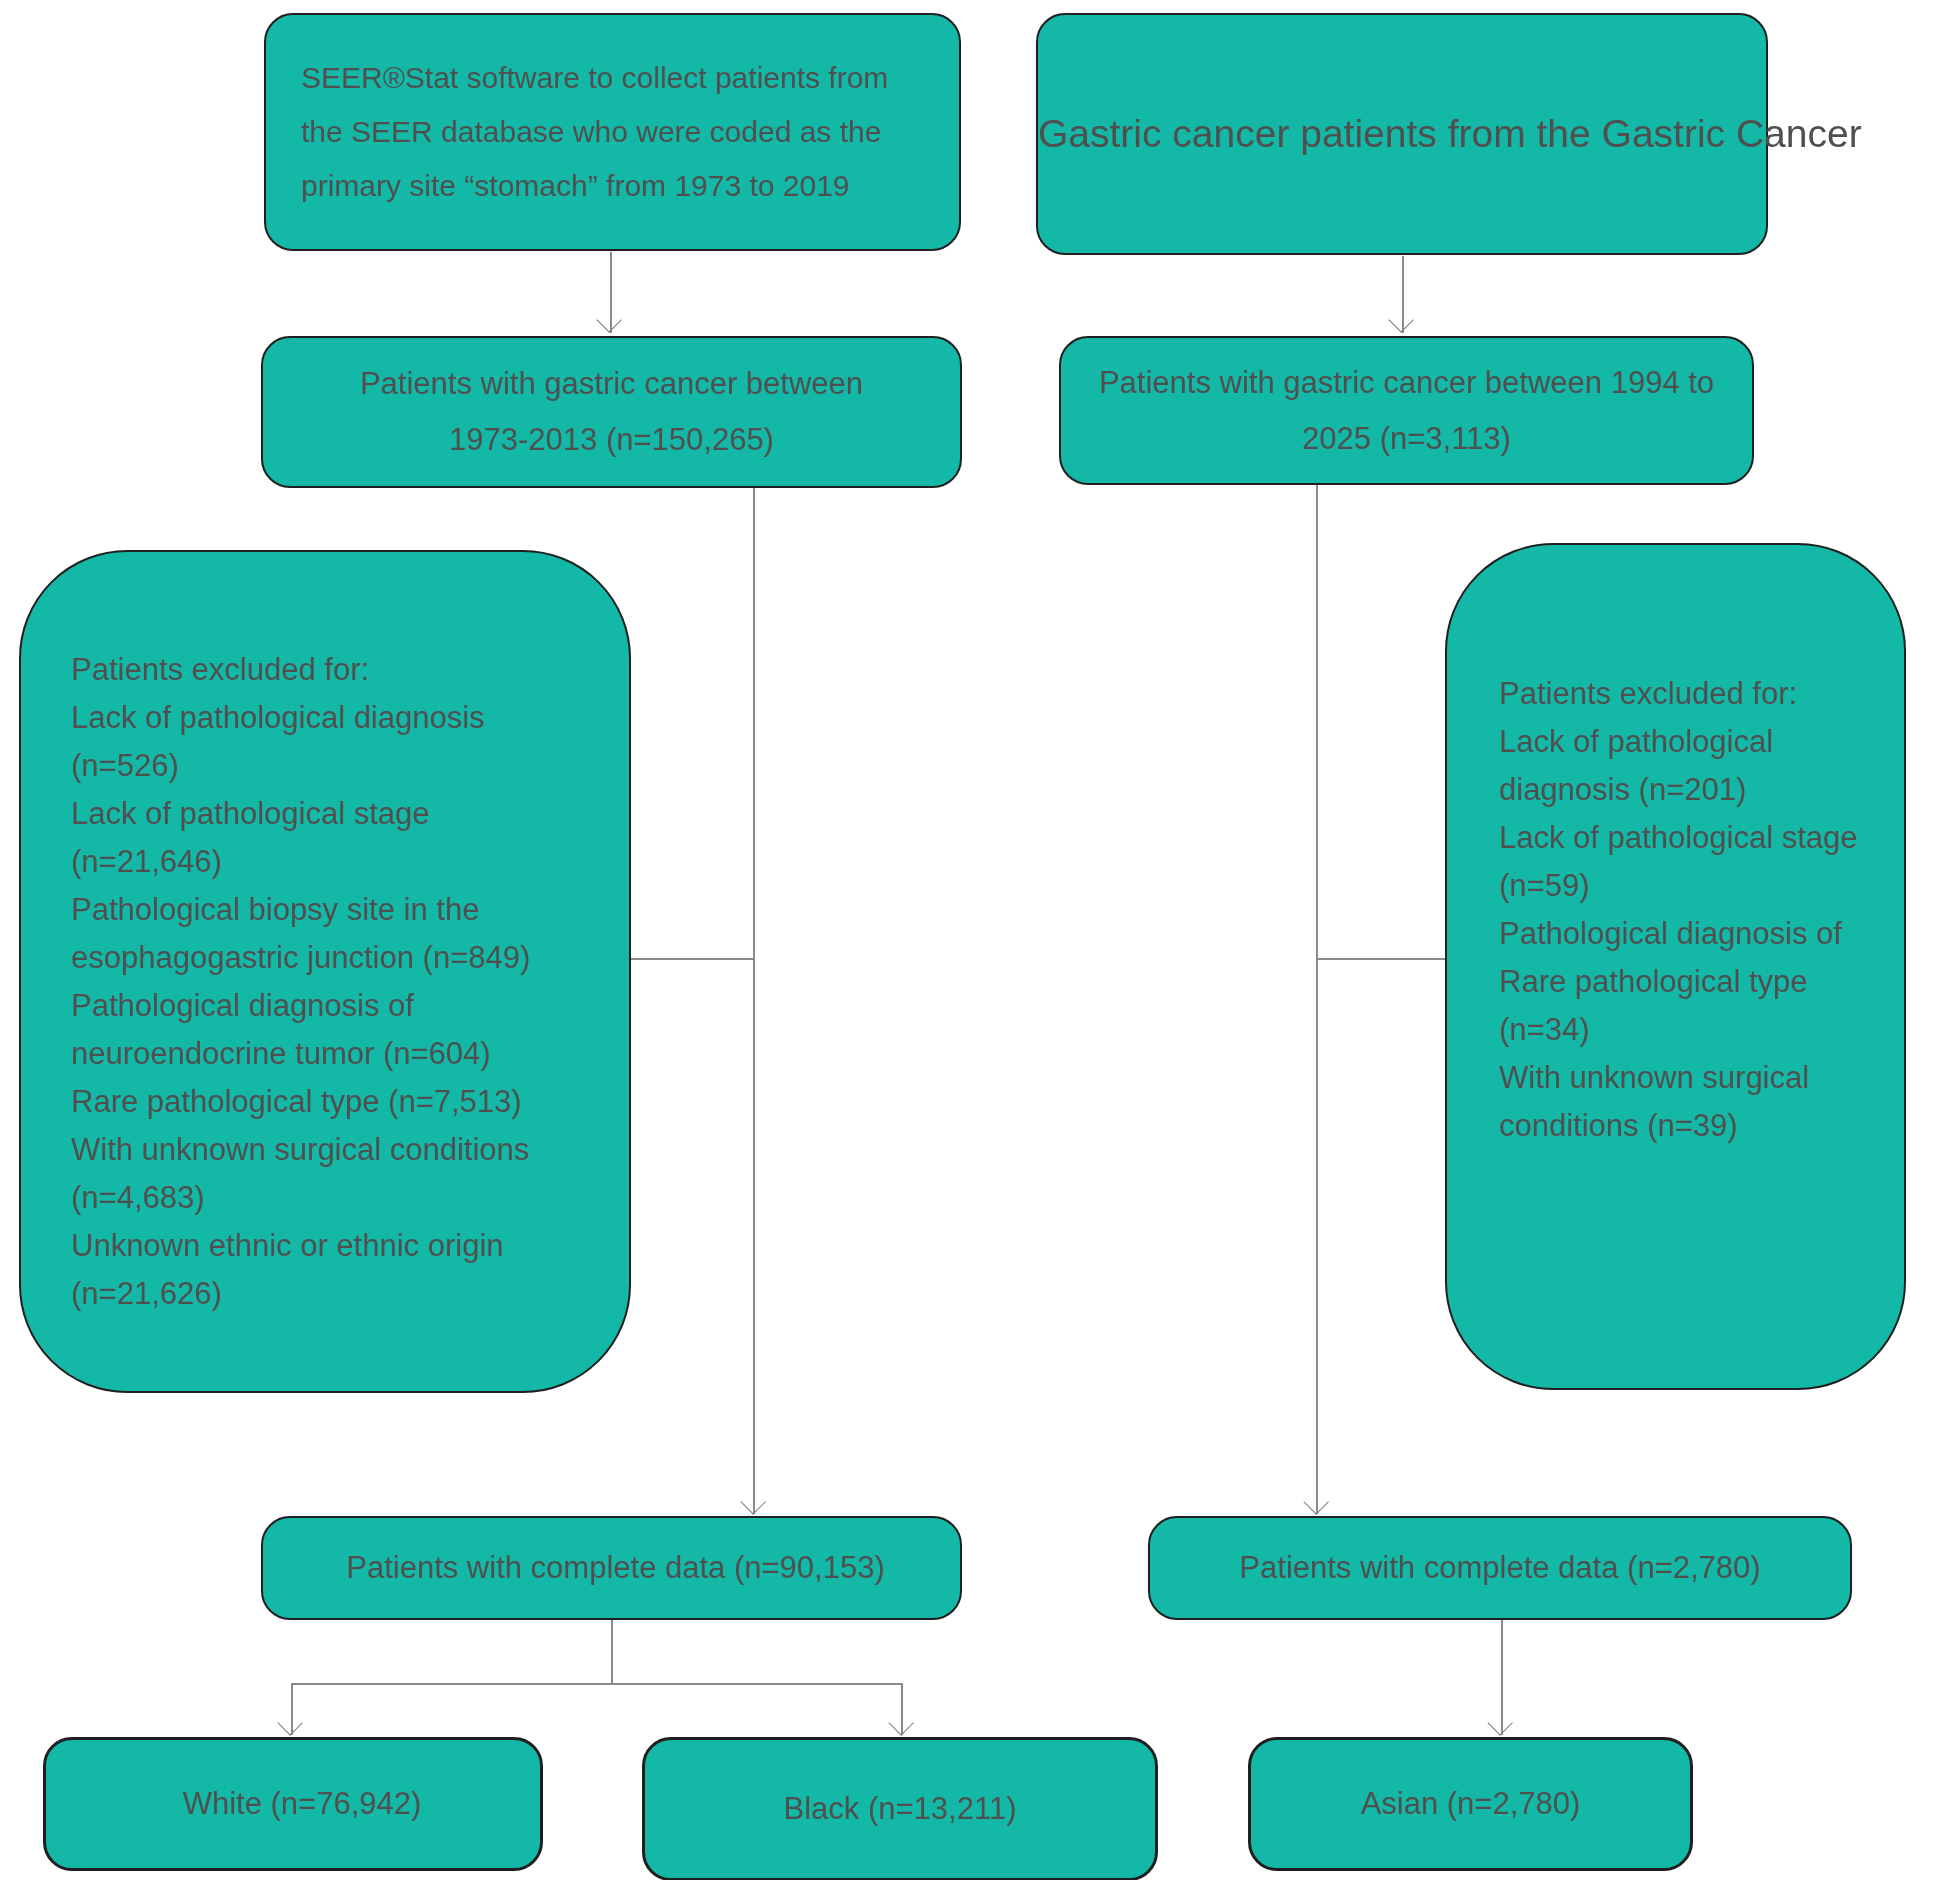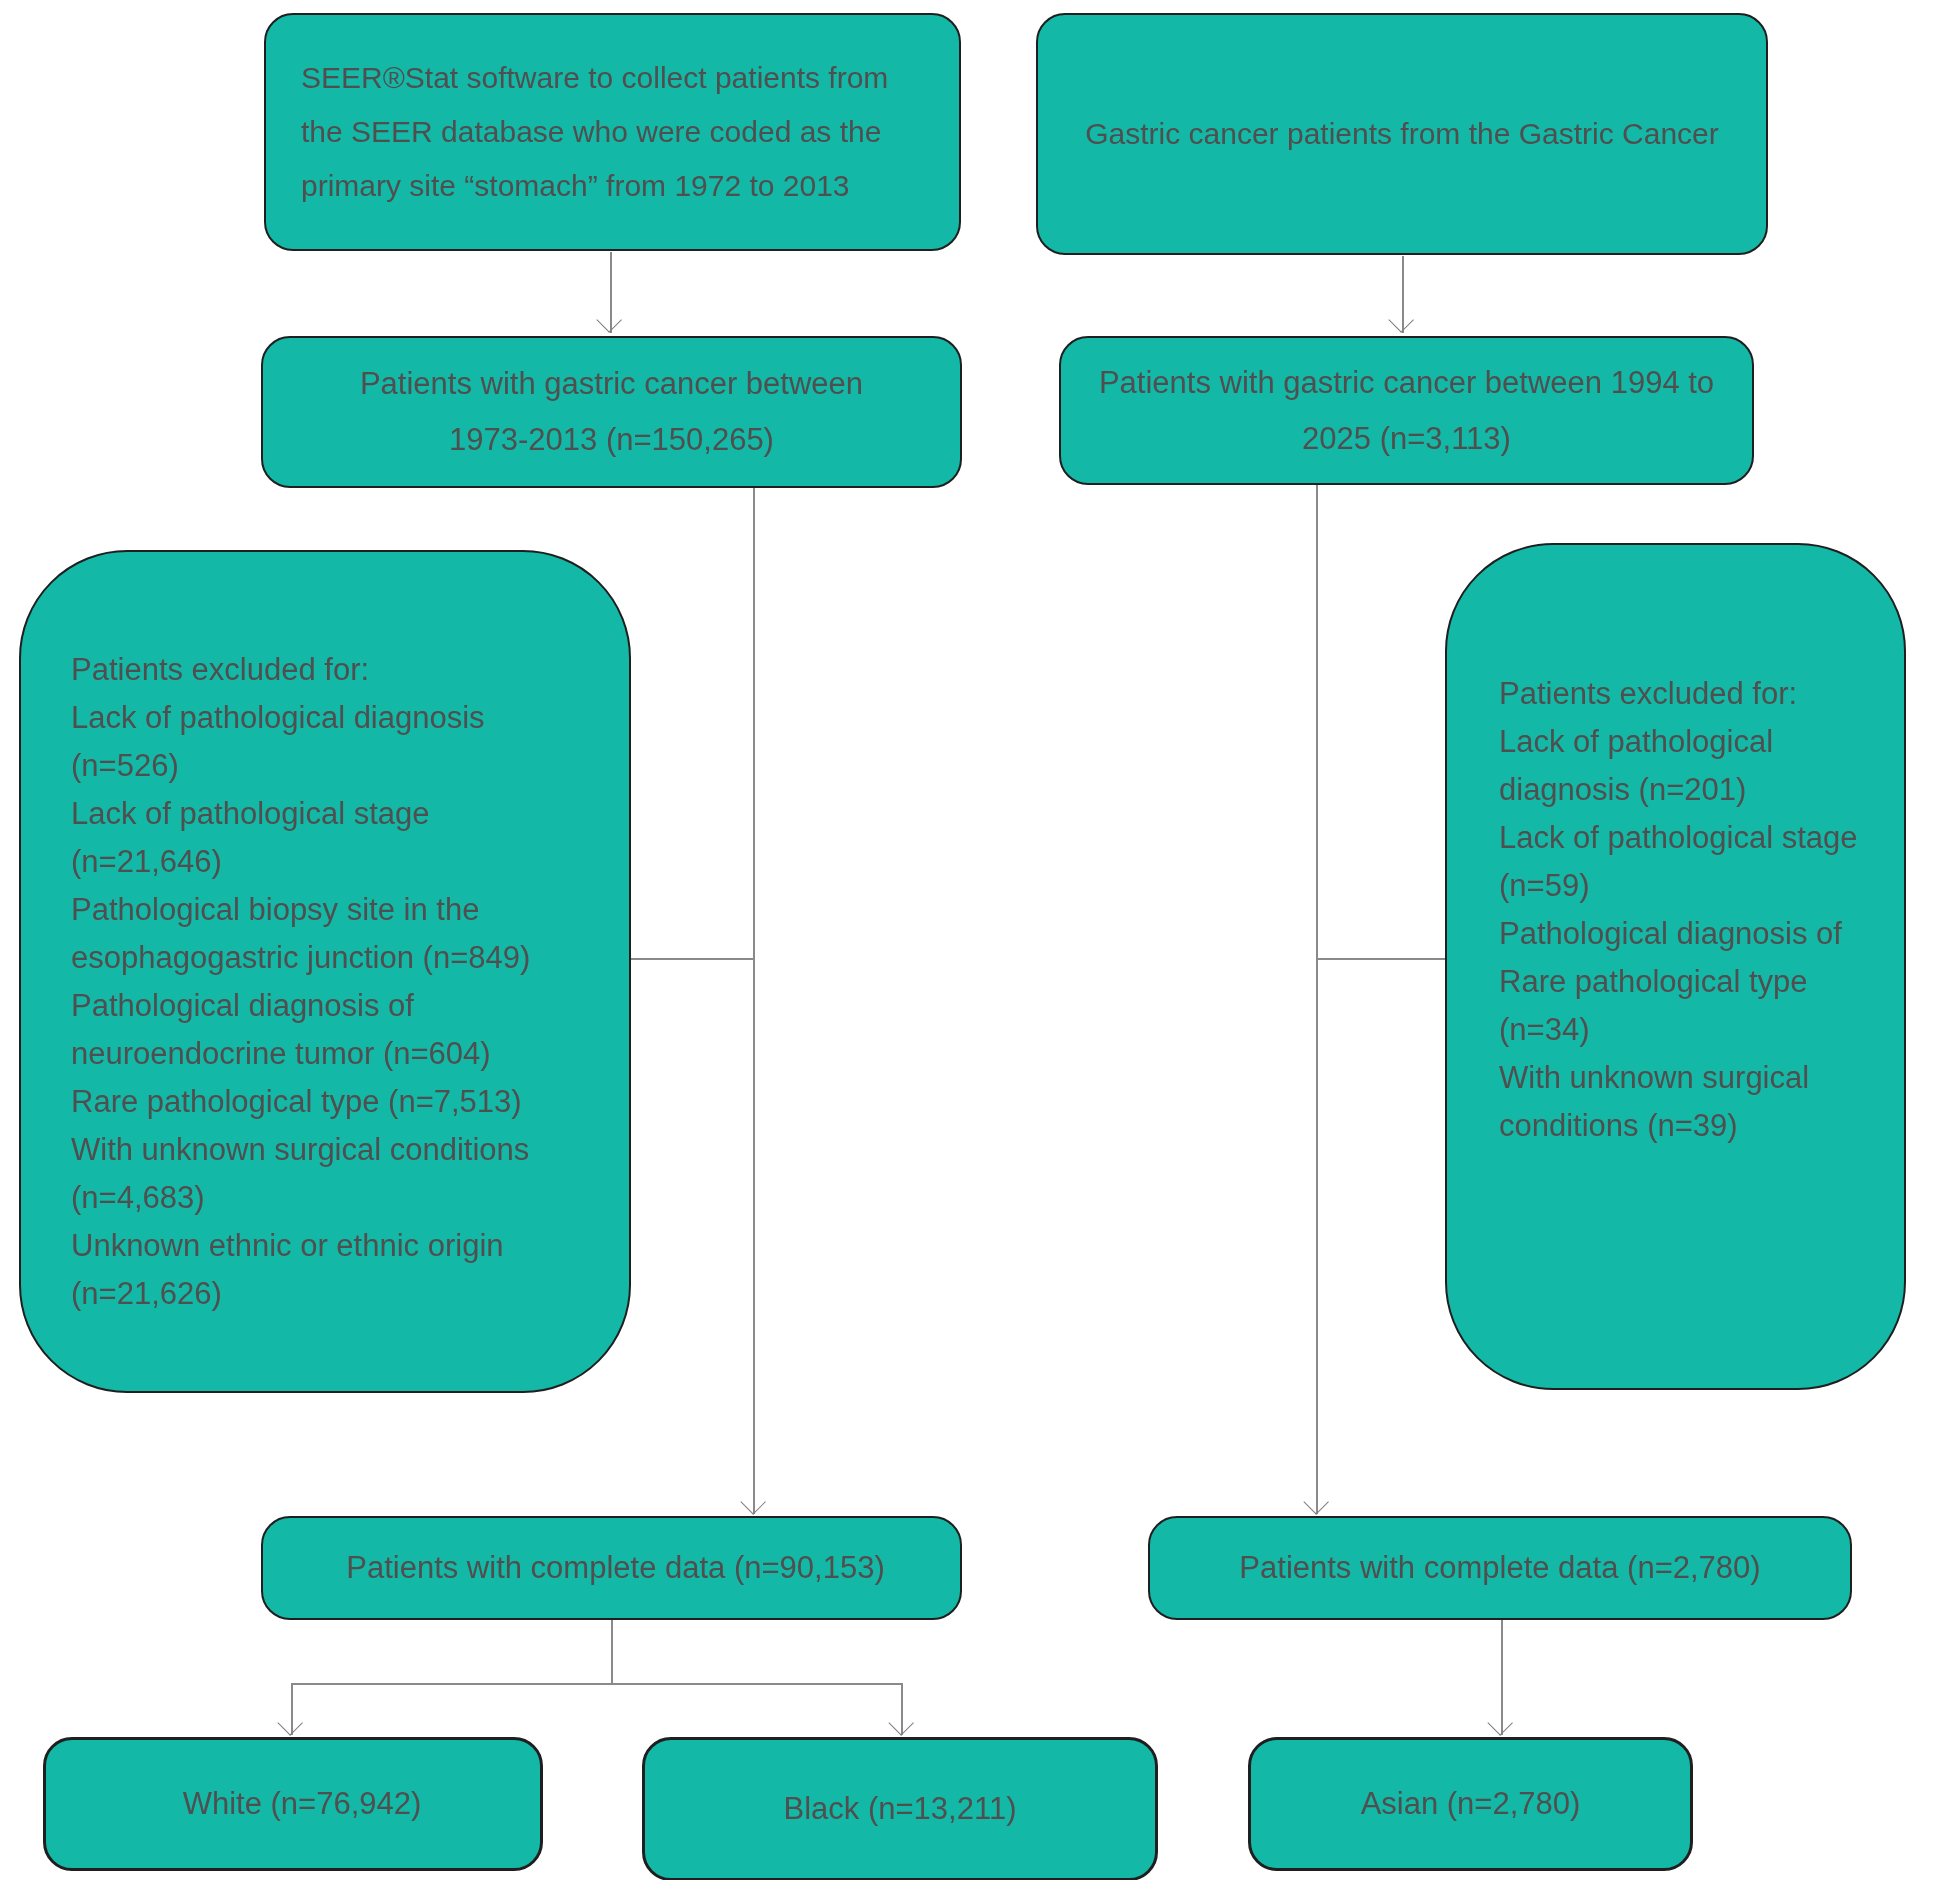--- a/index.html
+++ b/index.html
@@ -32,21 +32,21 @@
     line-height:48px;
   }
   
   #l1{left:264px;top:13.4px;width:697px;height:238px;padding-left:35px;padding-right:13.4px;font-size:30px;line-height:54px;}
   #l2{left:261px;top:336px;width:701px;height:152px;}
   #el{left:19px;top:550px;width:612px;height:843px;padding:94px 29px 0 50px;}
   #l4{left:261px;top:1516px;width:701px;height:104px;padding-left:8px;}
   #wbox{left:43px;top:1737px;width:500px;height:134px;border-width:3.8px;padding-left:18px;}
   #bbox{left:642px;top:1737px;width:516px;height:144px;border-width:3.8px;}
   
-  #r1{left:1036px;top:13.4px;width:732px;height:242px;font-size:30px;line-height:54px;}
+  #r1{left:1036px;top:13.4px;width:732px;height:242px;font-size:39px;line-height:54px;}
   #r2{left:1059px;top:336px;width:695px;height:149px;}
   #er{left:1445px;top:543px;width:461px;height:847px;padding:125px 19px 0 52px;}
   #r4{left:1148px;top:1516px;width:704px;height:104px;}
   #abox{left:1248px;top:1737px;width:445px;height:134px;border-width:3.8px;}
   
   .vline{position:absolute;width:1.9px;background:#8a8a8a;}
   .hline{position:absolute;height:1.9px;background:#8a8a8a;}
   .chev{position:absolute;width:17.3px;height:17.3px;
         border-right:1.9px solid #7d7d7d;border-bottom:1.9px solid #7d7d7d;
         transform:rotate(45deg);background:transparent;}
@@ -70,21 +70,21 @@
   #c-av{left:1491px;top:1714px;}
 </style>
 </head>
 <body>
 
 <div class="canvas">
 
   <div class="box leftalign" id="l1">
       <div class="tline">SEER®Stat software to collect patients from</div>
       <div class="tline">the SEER database who were coded as the</div>
-      <div class="tline">primary site “stomach” from 1972 to 2013</div>
+      <div class="tline">primary site “stomach” from 1973 to 2019</div>
     </div>
 
   <div class="box center" id="l2">
       <div class="tline">Patients with gastric cancer between</div>
       <div class="tline">1973-2013 (n=150,265)</div>
     </div>
 
   <div class="box excl leftalign" id="el">
       <div class="tline">Patients excluded for:</div>
       <div class="tline">Lack of pathological diagnosis</div>

